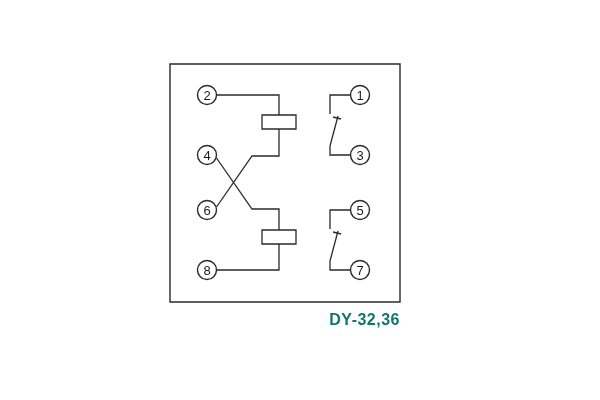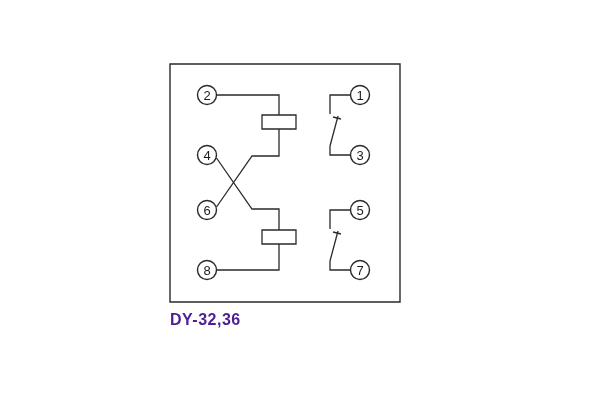--- a/index.html
+++ b/index.html
@@ -18,24 +18,24 @@
   .diagram-svg {
     position: absolute;
     left: 0;
     top: 0;
   }
   .caption {
     position: absolute;
     left: 170px;
     top: 311px;
     width: 230px;
-    text-align: left;
+    text-align: right;
     font-size: 16px;
     font-weight: 600;
-    color: #4c1d95;
+    color: #0f766e;
     letter-spacing: 0.5px;
     font-family: "Liberation Sans", sans-serif;
   }
   svg line, svg rect, svg circle, svg polyline {
     vector-effect: non-scaling-stroke;
   }
   .term-label {
     font-family: "Liberation Sans", sans-serif;
     font-size: 13px;
     fill: #1c1c1c;

